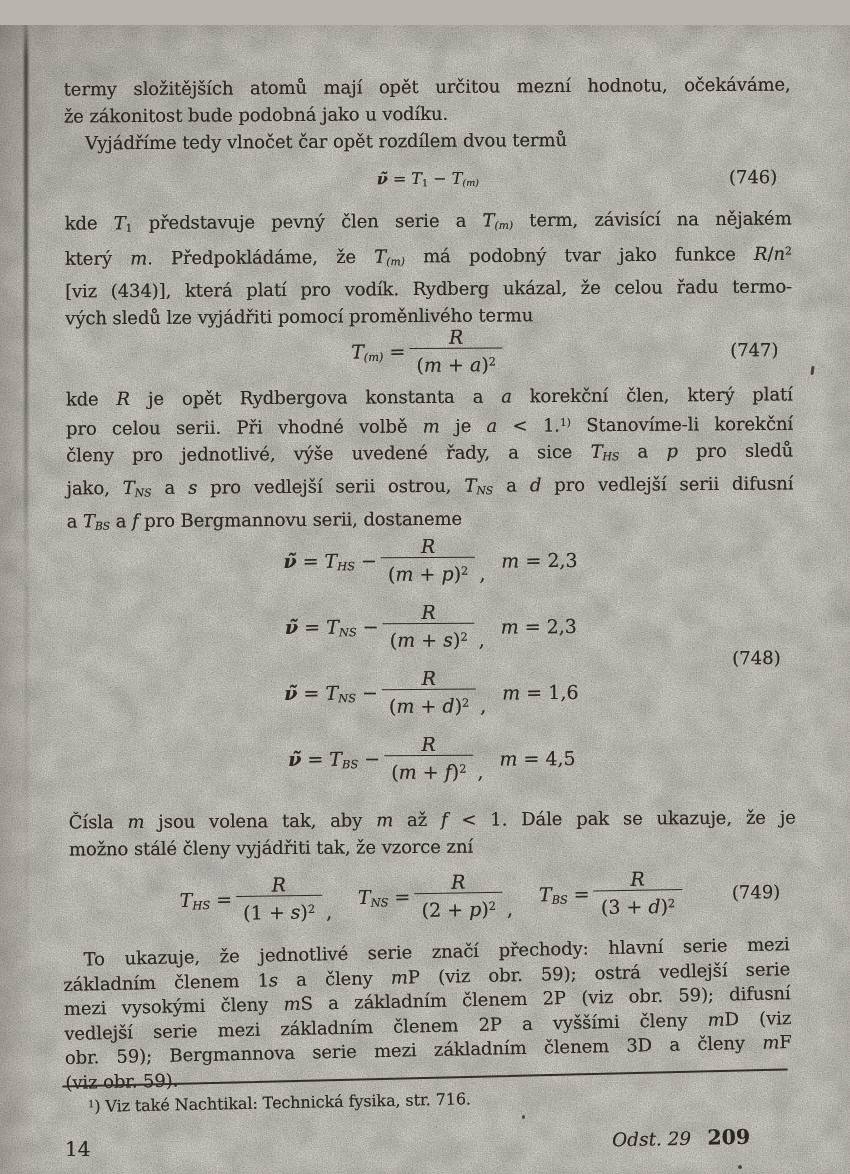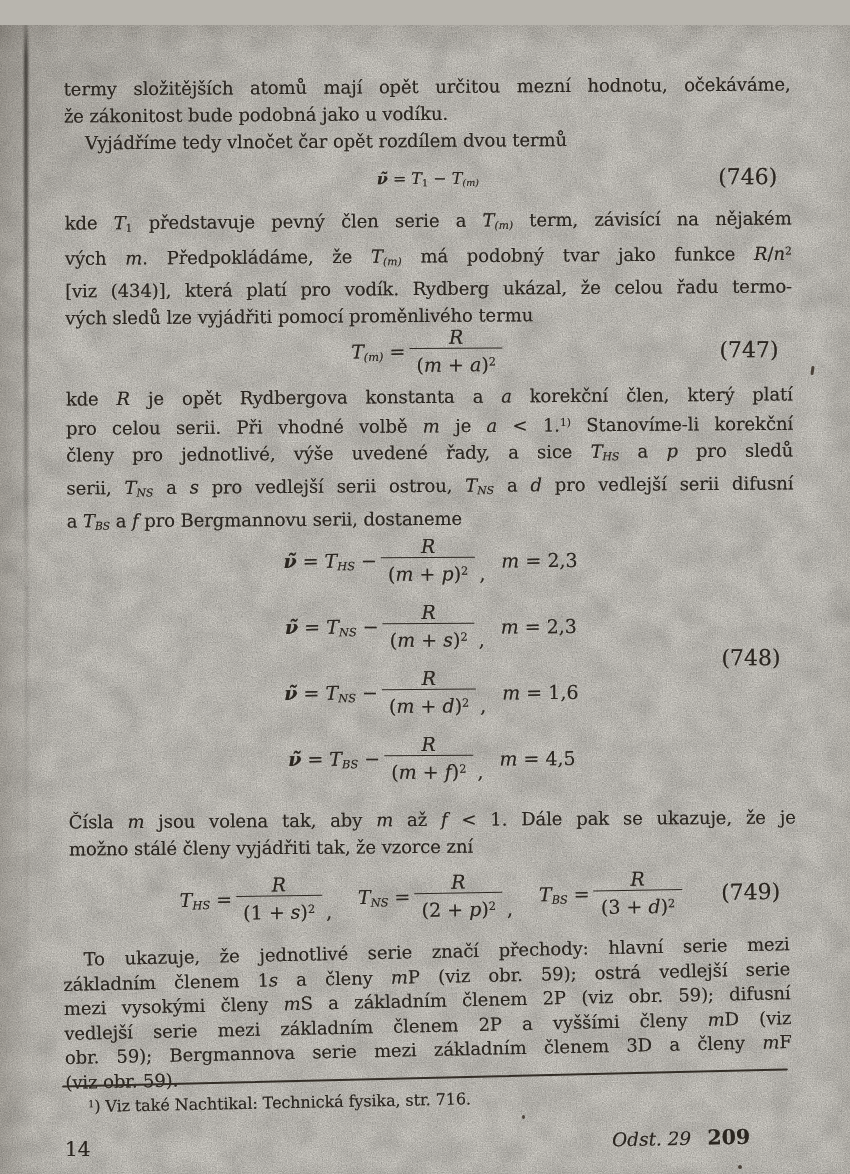--- a/index.html
+++ b/index.html
@@ -32,21 +32,21 @@
   .tblock{position:absolute;left:64px;width:727px;font-size:18px;line-height:27px;letter-spacing:-.1px;}
   .jline{text-align:justify;text-align-last:justify;}
   .lastline{text-align-last:left;}
   .indent{text-indent:21px;}
   sub{font-size:.6em;vertical-align:-.24em;letter-spacing:0;}
   sup{font-size:.6em;vertical-align:.5em;letter-spacing:0;}
   .it{font-style:italic;} .bd{font-weight:700;}
 
   .eqblock{position:absolute;left:64px;width:727px;font-size:19px;}
   .eqcenter{display:flex;justify-content:center;align-items:center;height:100%;}
-  .eqlabel{position:absolute;right:14px;top:50%;transform:translateY(-50%);font-size:22px;}
+  .eqlabel{position:absolute;right:14px;top:50%;transform:translateY(-50%);font-size:18px;}
   .frac{display:inline-block;text-align:center;vertical-align:middle;margin:0 4px;}
   .frac .num{display:block;line-height:21px;padding:0 7px;}
   .frac .den{display:block;line-height:23px;border-top:1.7px solid #2b2620;padding:1.5px 7px 0;}
   .eqrow{position:relative;height:66px;display:flex;justify-content:center;align-items:center;font-size:19px;}
   .comma{transform:translateY(13px);}
   .cond{margin-left:16px;}
   .e749item{display:flex;align-items:center;}
   .gap749{width:26px;}
 
   .p6block{top:915px;line-height:24.6px;transform:rotate(-1.25deg);}
@@ -94,41 +94,41 @@
 
     <div class="eqblock" style="top:136px;height:36px">
       <div class="eqcenter">
         <span style="font-size:16px"><span class="it bd">ν̃</span><span> = </span><span class="it">T</span><sub>1</sub><span> − </span><span class="it">T</span><sub class="it">(m)</sub></span>
       </div>
       <span class="eqlabel">(746)</span>
     </div>
 
     <div class="tblock" style="top:182px">
       <div class="jline"><span>kde </span><span class="it">T</span><sub>1</sub><span> představuje pevný člen serie a </span><span class="it">T</span><sub class="it">(m)</sub><span> term, závisící na nějakém</span></div>
-      <div class="jline"><span>vých </span><span class="it">m</span><span>. Předpokládáme, že </span><span class="it">T</span><sub class="it">(m)</sub><span> má podobný tvar jako funkce </span><span class="it">R</span><span>/</span><span class="it">n</span><sup>2</sup></div>
+      <div class="jline"><span>který </span><span class="it">m</span><span>. Předpokládáme, že </span><span class="it">T</span><sub class="it">(m)</sub><span> má podobný tvar jako funkce </span><span class="it">R</span><span>/</span><span class="it">n</span><sup>2</sup></div>
       <div class="jline"><span>[viz (434)], která platí pro vodík. Rydberg ukázal, že celou řadu termo-</span></div>
       <div class="jline lastline"><span>vých sledů lze vyjádřiti pomocí proměnlivého termu</span></div>
     </div>
 
     <div class="eqblock" style="top:298px;height:58px">
       <div class="eqcenter">
         <span><span class="it">T</span><sub class="it">(m)</sub><span> =</span></span>
         <span class="frac">
           <span class="num"><span class="it">R</span></span>
           <span class="den"><span>(</span><span class="it">m</span><span> + </span><span class="it">a</span><span>)</span><sup>2</sup></span>
         </span>
       </div>
       <span class="eqlabel">(747)</span>
     </div>
 
     <div class="tblock" style="top:358px">
       <div class="jline"><span>kde </span><span class="it">R</span><span> je opět Rydbergova konstanta a </span><span class="it">a</span><span> korekční člen, který platí</span></div>
       <div class="jline"><span>pro celou serii. Při vhodné volbě </span><span class="it">m</span><span> je </span><span class="it">a</span><span> &lt; 1.</span><sup>1)</sup><span> Stanovíme-li korekční</span></div>
       <div class="jline"><span>členy pro jednotlivé, výše uvedené řady, a sice </span><span class="it">T</span><sub class="it">HS</sub><span> a </span><span class="it">p</span><span> pro sledů</span></div>
-      <div class="jline"><span>serii, </span><span class="it">T</span><sub class="it">NS</sub><span> a </span><span class="it">s</span><span> pro vedlejší serii ostrou, </span><span class="it">T</span><sub class="it">NS</sub><span> a </span><span class="it">d</span><span> pro vedlejší serii difusní</span></div>
+      <div class="jline"><span>jako, </span><span class="it">T</span><sub class="it">NS</sub><span> a </span><span class="it">s</span><span> pro vedlejší serii ostrou, </span><span class="it">T</span><sub class="it">NS</sub><span> a </span><span class="it">d</span><span> pro vedlejší serii difusní</span></div>
       <div class="jline lastline"><span>a </span><span class="it">T</span><sub class="it">BS</sub><span> a </span><span class="it">f</span><span> pro Bergmannovu serii, dostaneme</span></div>
     </div>
 
     <div class="eqblock" style="top:503px;height:264px">
       <div class="eqrow">
         <span><span class="it bd">ν̃</span><span> = </span><span class="it">T</span><sub class="it">HS</sub><span> − </span></span>
         <span class="frac">
           <span class="num"><span class="it">R</span></span>
           <span class="den"><span>(</span><span class="it">m</span><span> + </span><span class="it">p</span><span>)</span><sup>2</sup></span>
         </span>

